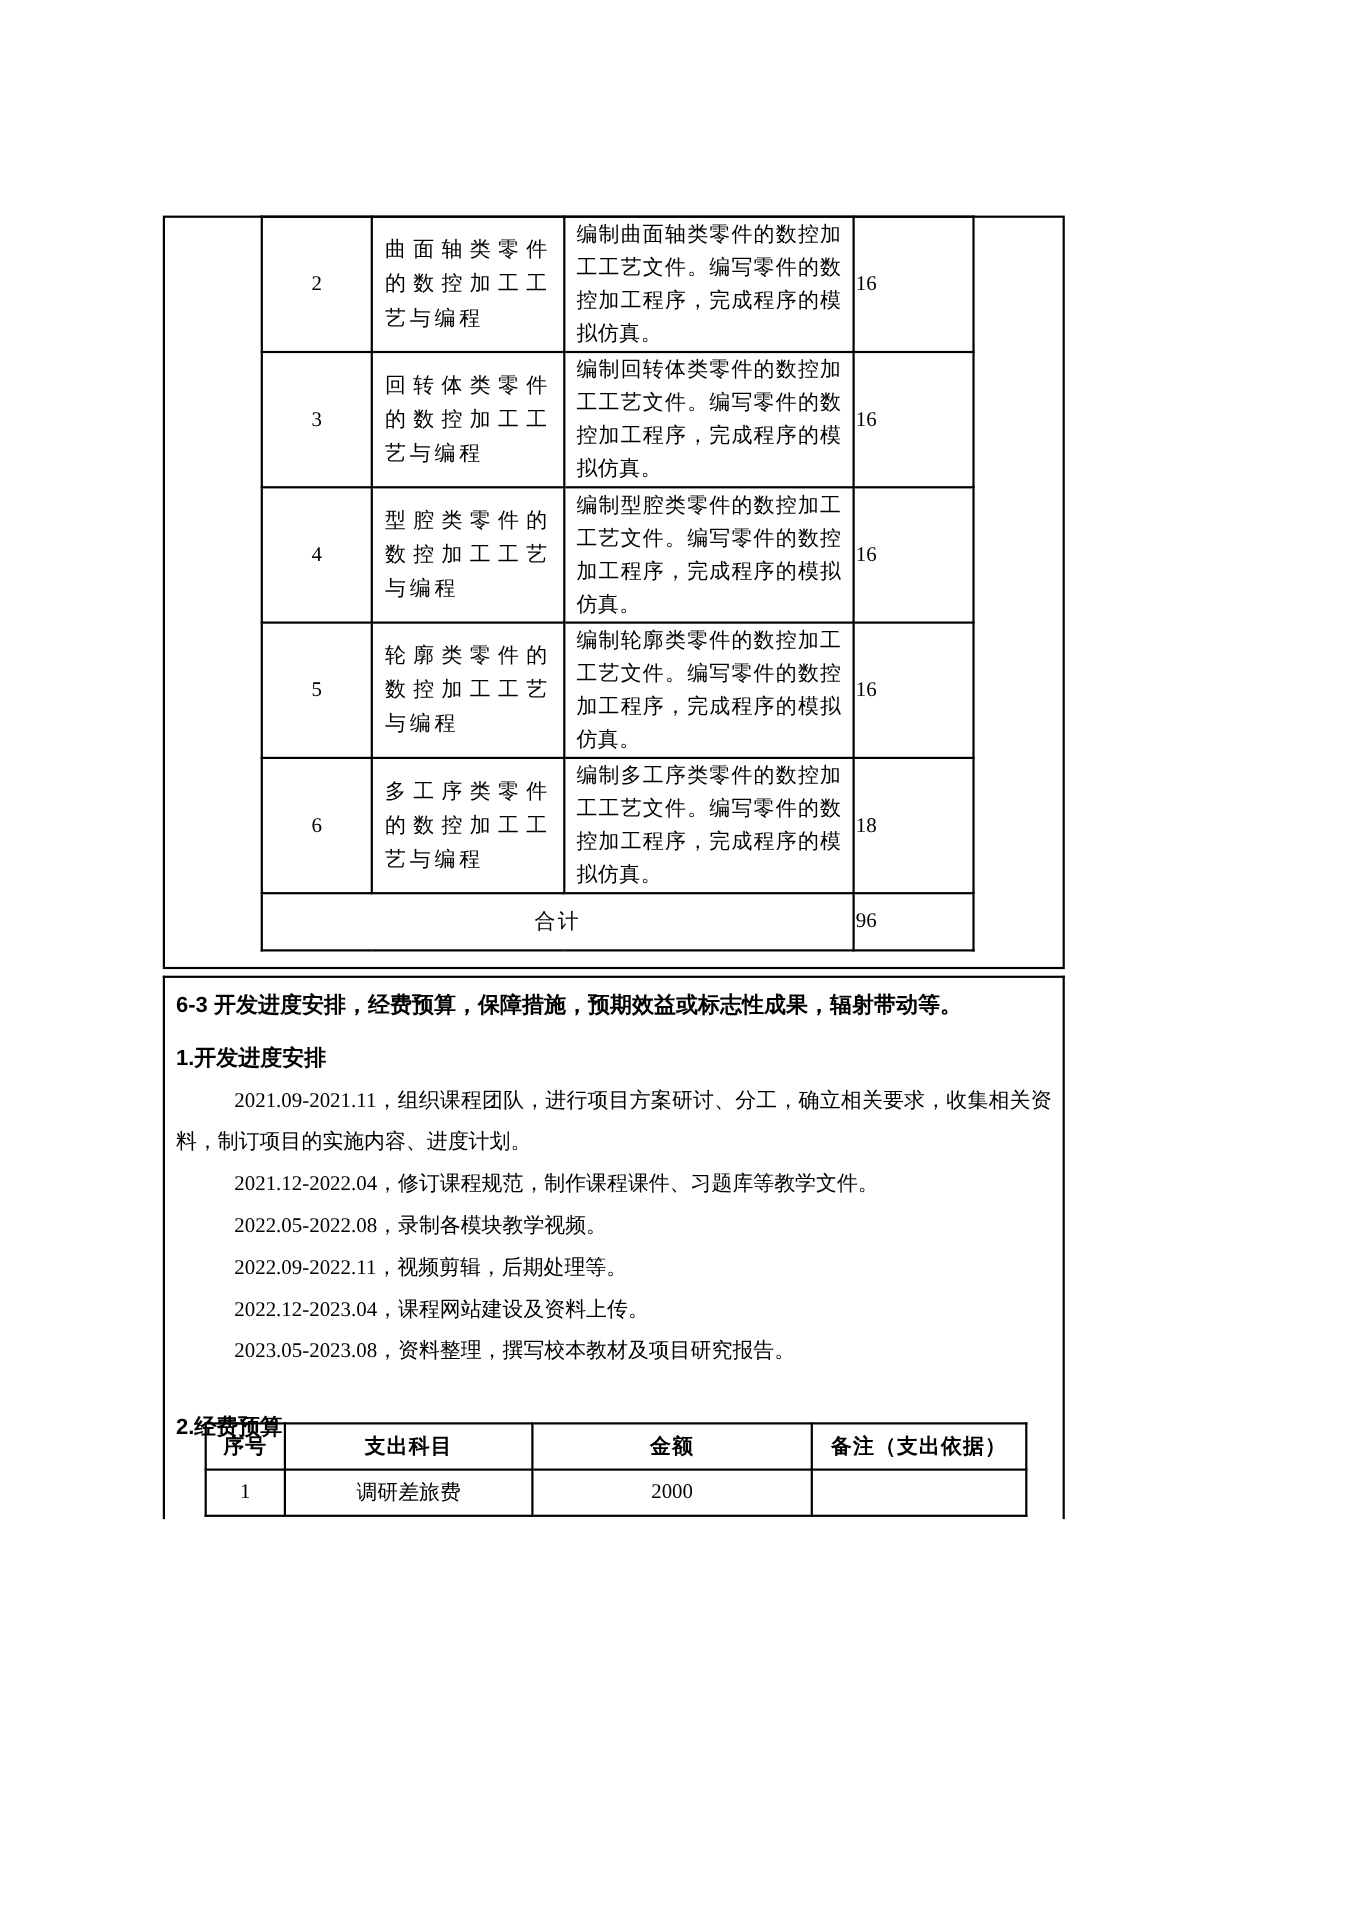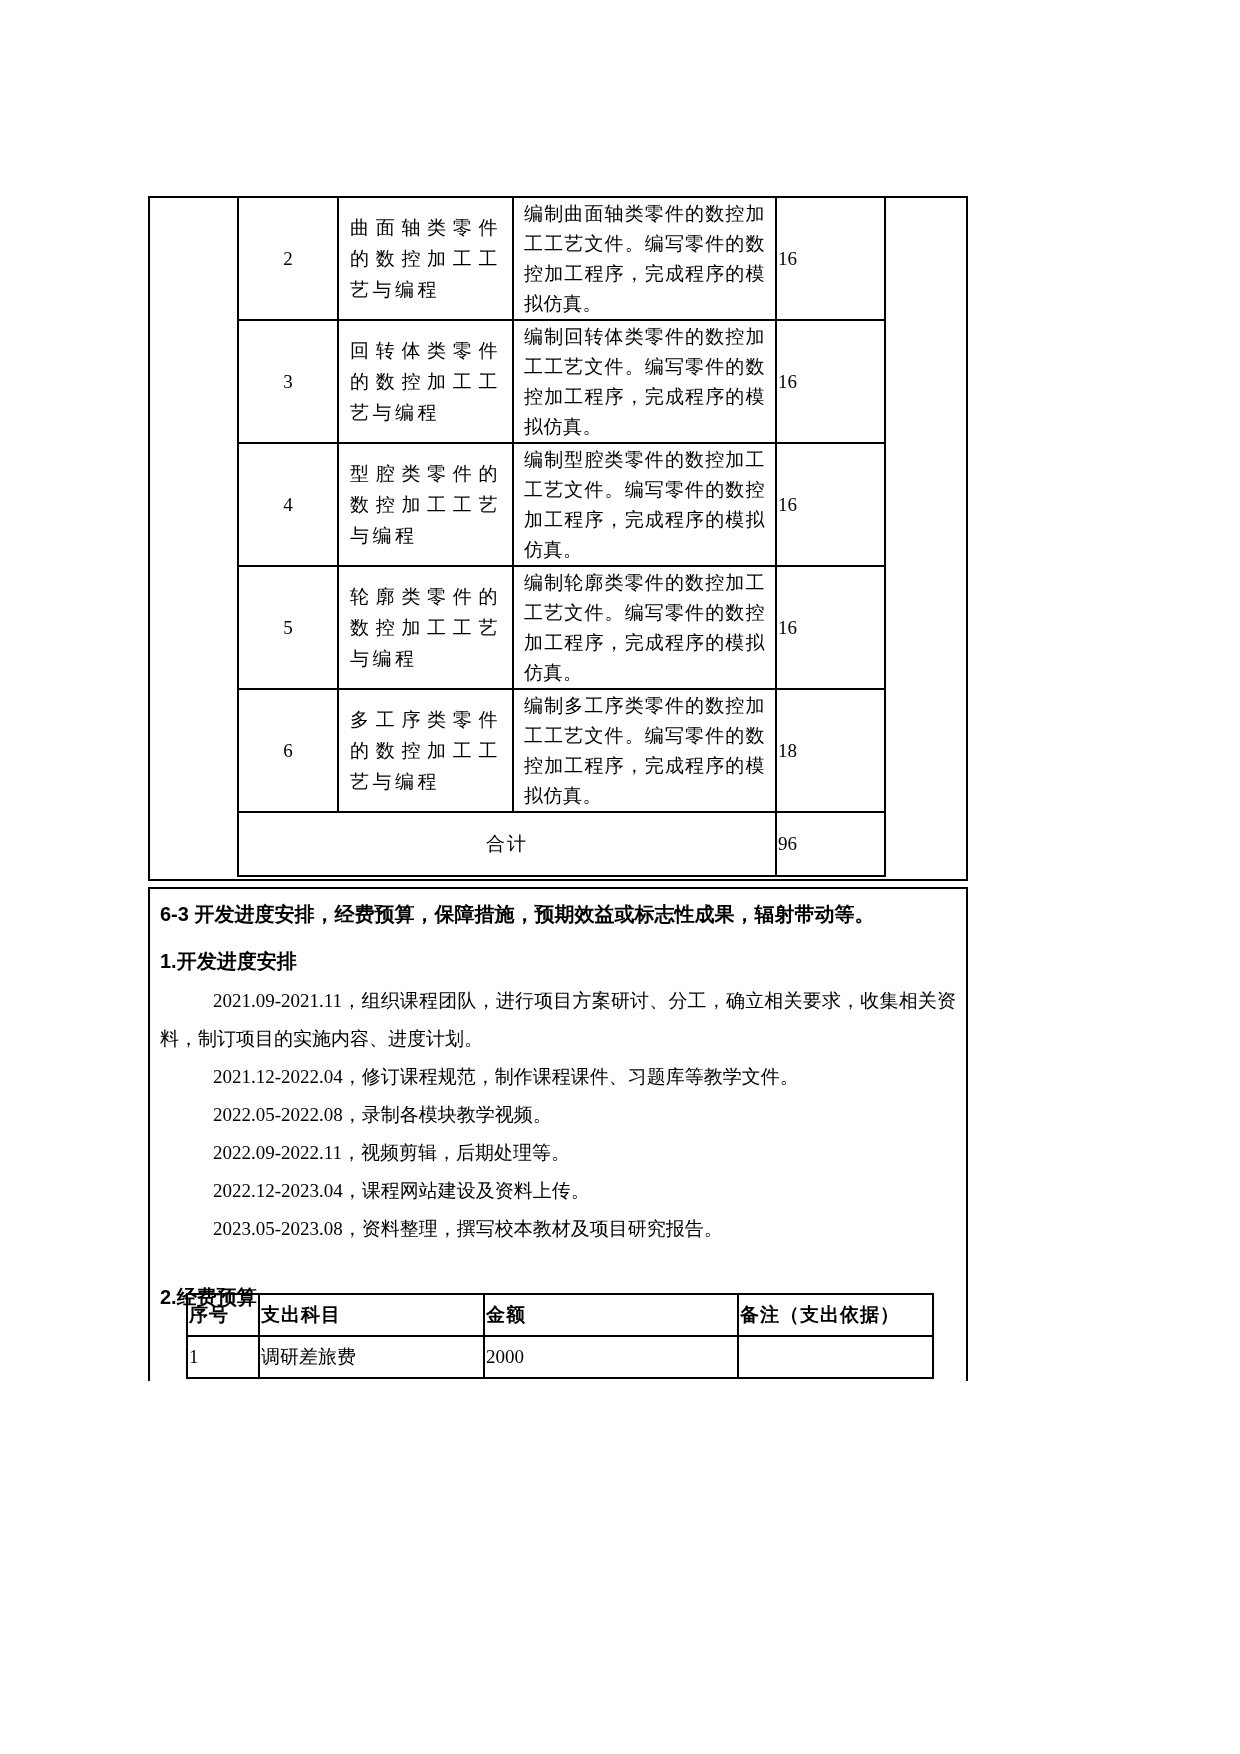--- a/index.html
+++ b/index.html
@@ -30,21 +30,21 @@
     width: 647px;
   }
   .course-table td {
     border: 2px solid #000;
     font-size: 19px;
     vertical-align: middle;
     box-sizing: border-box;
     overflow: hidden;
   }
   .course-table tr.rh { height: 123px; }
-  .course-table tr.rh-total { height: 64px; }
+  .course-table tr.rh-total { height: 52px; }
   .c-no    { text-align: center; }
   .c-module {
     padding: 0 11px;
     text-align: justify;
     text-justify: inter-character;
     letter-spacing: 3.5px;
     line-height: 31px;
   }
   .c-desc {
     padding: 0 10px;
@@ -106,21 +106,21 @@
   .budget-table {
     position: absolute;
     left: 186px; top: 1293px;
     border-collapse: collapse;
     table-layout: fixed;
     width: 746px;
   }
   .budget-table td, .budget-table th {
     border: 2px solid #000;
     height: 42px;
-    text-align: left;
+    text-align: center;
     vertical-align: middle;
     font-size: 19px;
     box-sizing: border-box;
   }
   .budget-table th {
     font-family: "Liberation Sans", "DejaVu Sans", sans-serif;
     font-weight: bold;
     letter-spacing: 1px;
   }
 </style>

